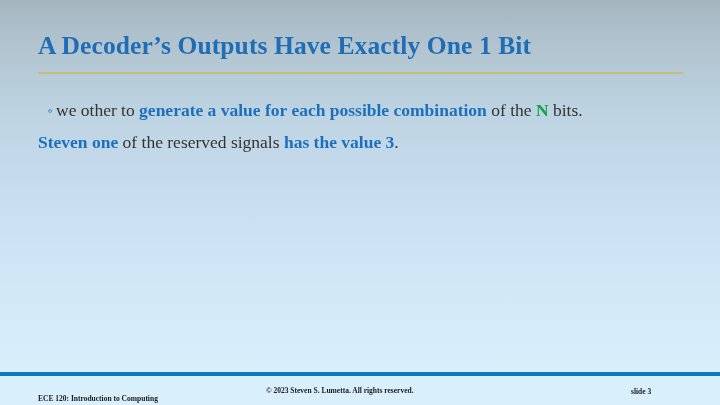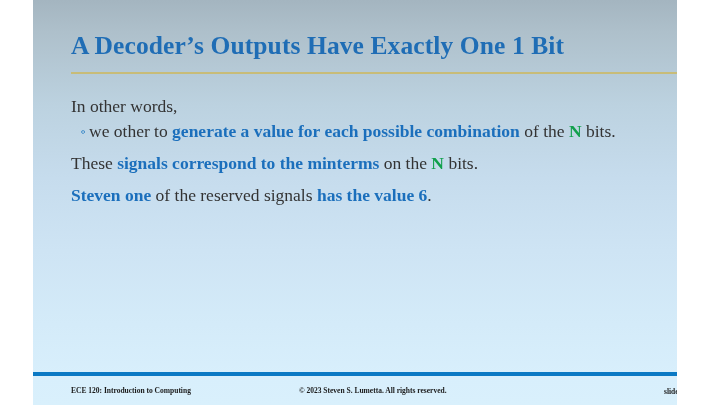--- a/index.html
+++ b/index.html
@@ -7,34 +7,33 @@
     padding: 0;
   }
   body {
     width: 720px;
     height: 405px;
     overflow: hidden;
     font-family: "Liberation Serif", "DejaVu Serif", serif;
   }
   .slide {
     position: relative;
-    width: 644px;
+    width: 720px;
     height: 405px;
     box-sizing: border-box;
     background: linear-gradient(180deg,
         #a4b5c0 0%,
         #aec0cb 8%,
         #bcd2e0 26%,
         #c6dced 44%,
         #cee4f4 62%,
         #d4ebf9 80%,
         #d8effc 93%,
         #d9f0fc 100%);
     overflow: hidden;
-    margin-left: 33px;
   }
 
   
   .title-block {
     position: absolute;
     left: 38px;
     top: 32px;
     width: 648px;
   }
   .slide-title {
@@ -126,54 +125,50 @@
   }
   .footer-text {
     position: absolute;
     font-family: "Liberation Serif", "DejaVu Serif", serif;
     font-size: 7.5px;
     font-weight: 700;
     color: #1a1a1a;
     white-space: nowrap;
     line-height: 10px;
   }
-  .footer-course { left: 38px; top: 0; }
+  .footer-course { left: 38px; top: 8px; }
   .footer-copyright { left: 266px; top: 0; }
   .footer-slide { left: 631px; top: 1px; text-align: center; }
 </style>
 </head>
 <body>
 
 <div class="slide">
 
   <div class="title-block">
     <div class="slide-title">A Decoder’s Outputs Have Exactly One 1 Bit</div>
   </div>
   <div class="title-rule"></div>
 
   <div class="body-block">
 
-    <p class="para lead">In other words,</p>
 
     <ul class="bullet-list">
       <li class="bullet-item">
         <span class="bullet-mark">◦</span>
       </li>
       <li class="bullet-item">
         <span class="bullet-mark">◦</span>
         <span class="rich"><span class="plain">we other to </span><span class="blue">generate a value for each possible combination</span><span class="plain"> of the </span><span class="green">N</span><span class="plain"> bits.</span></span>
       </li>
     </ul>
 
-    <p class="para gap">
-      <span class="rich"><span class="plain">These </span><span class="blue">signals correspond to the minterms</span><span class="plain"> on the </span><span class="green">N</span><span class="plain"> bits.</span></span>
-    </p>
 
     <p class="para gap">
-      <span class="rich"><span class="blue">Steven one</span><span class="plain"> of the reserved signals </span><span class="blue">has the value 6</span><span class="plain">.</span></span>
+      <span class="rich"><span class="blue">Steven one</span><span class="plain"> of the reserved signals </span><span class="blue">has the value 3</span><span class="plain">.</span></span>
     </p>
 
   </div>
 
   <div class="footer-rule"></div>
 
   <div class="footer">
     <span class="footer-text footer-course">ECE 120: Introduction to Computing</span>
     <span class="footer-text footer-copyright">© 2023 Steven S. Lumetta.  All rights reserved.</span>
     <span class="footer-text footer-slide">slide 3</span>

